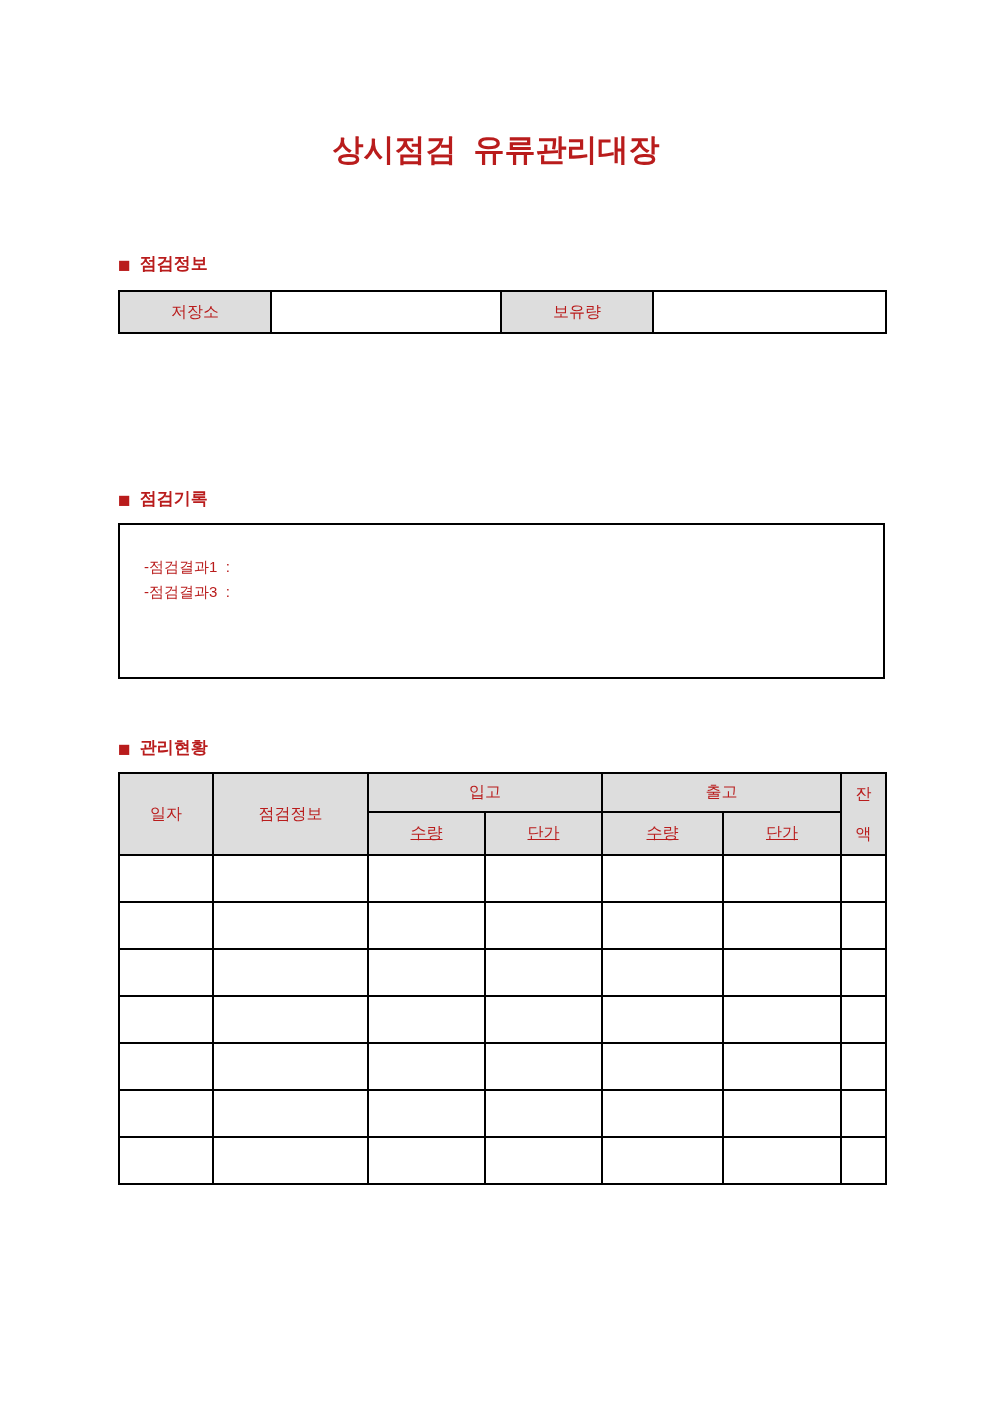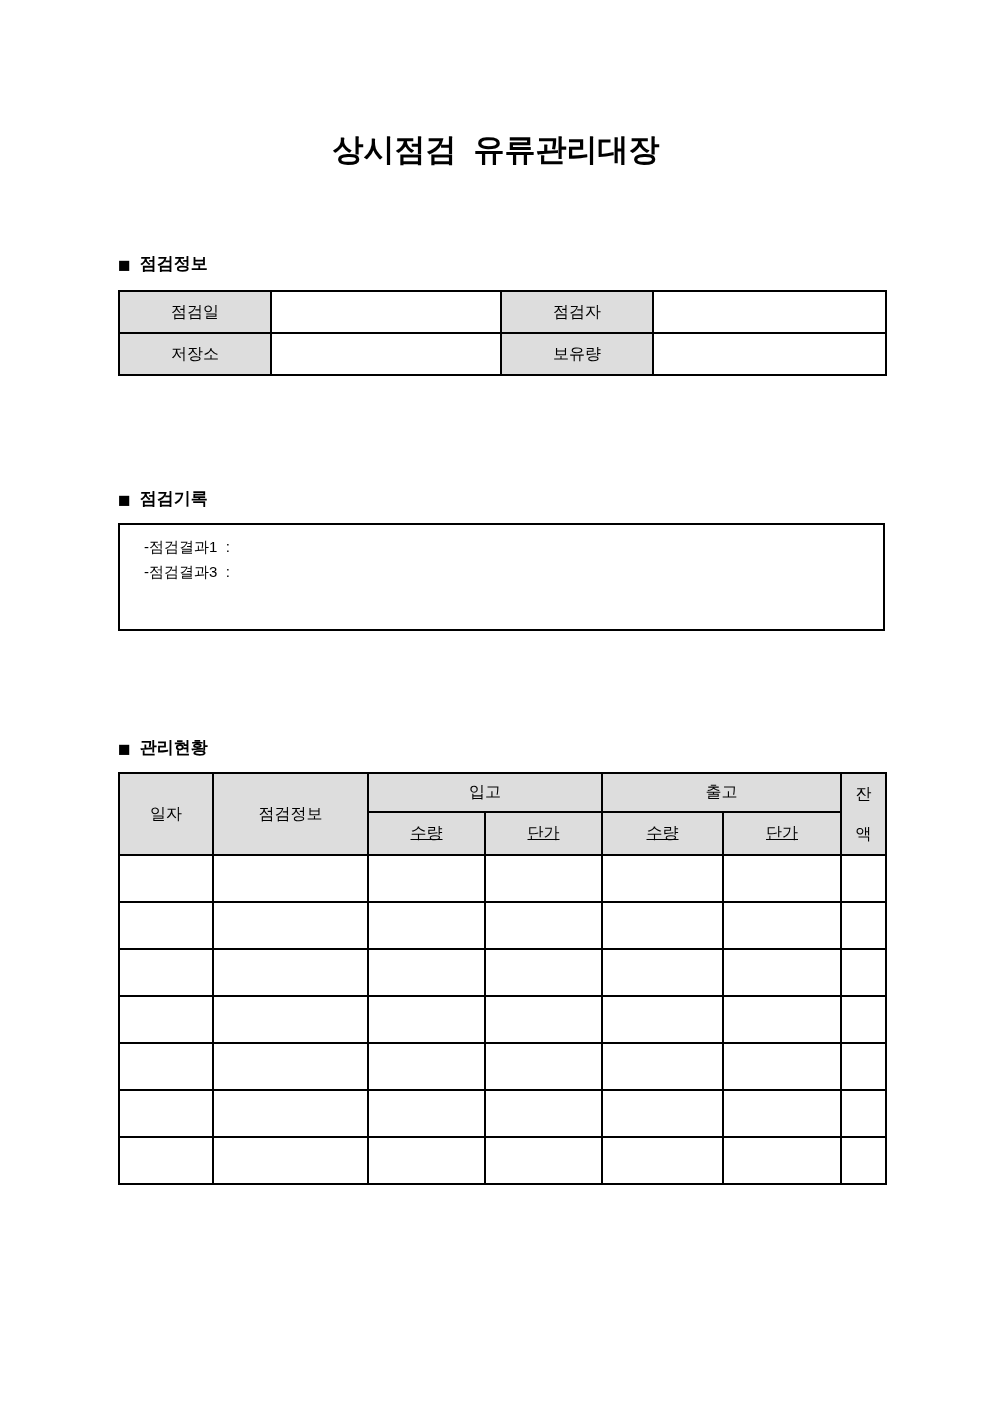--- a/index.html
+++ b/index.html
@@ -1,21 +1,21 @@
 <!DOCTYPE html>
 <html><head>
 <meta charset="utf-8">
 <style>
   html,body { margin:0; padding:0; background:#fff; }
   .page {
     position:relative;
     width:992px; height:1403px;
     background:#ffffff;
     font-family:"Liberation Sans","DejaVu Sans",sans-serif;
-    color:#000000;
+    color:#b91c1c;
     overflow:hidden;
   }
 
   .doc-title {
     position:absolute; top:129px; left:0; width:100%;
     margin:0;
     text-align:center;
     font-size:31px; font-weight:700;
     white-space:pre;
   }
@@ -43,24 +43,24 @@
     overflow:hidden;
   }
   .tbl th { background:#dddddd; }
   .tbl td { background:#ffffff; }
 
   .info-tbl { top:290px; }
   .info-tbl tr { height:42px; }
 
   .record-box {
     position:absolute; left:118px; top:523px;
-    width:767px; height:108px;
+    width:767px; height:156px;
     border:2px solid #000;
     box-sizing:border-box;
-    padding:9px 0 0 24px;
+    padding:29px 0 0 24px;
     background:#fff;
   }
   .record-line {
     font-size:15px; line-height:25px;
     white-space:pre;
   }
 
   .ledger { top:772px; }
   .ledger thead tr.h1 { height:36px; }
   .ledger thead tr.h2 { height:39px;text-decoration:underline; }
@@ -86,26 +86,20 @@
   </div>
 
   <table class="tbl info-tbl">
     <colgroup>
       <col style="width:152px">
         <col style="width:230px">
       <col style="width:152px">
         <col style="width:233px">
     </colgroup>
     <tbody>
-      <tr>
-        <th>점검일</th>
-        <td></td>
-        <th>점검자</th>
-        <td></td>
-      </tr>
       <tr>
         <th>저장소</th>
         <td></td>
         <th>보유량</th>
         <td></td>
       </tr>
     </tbody>
   </table>
 
   <div class="sec-head s2">

